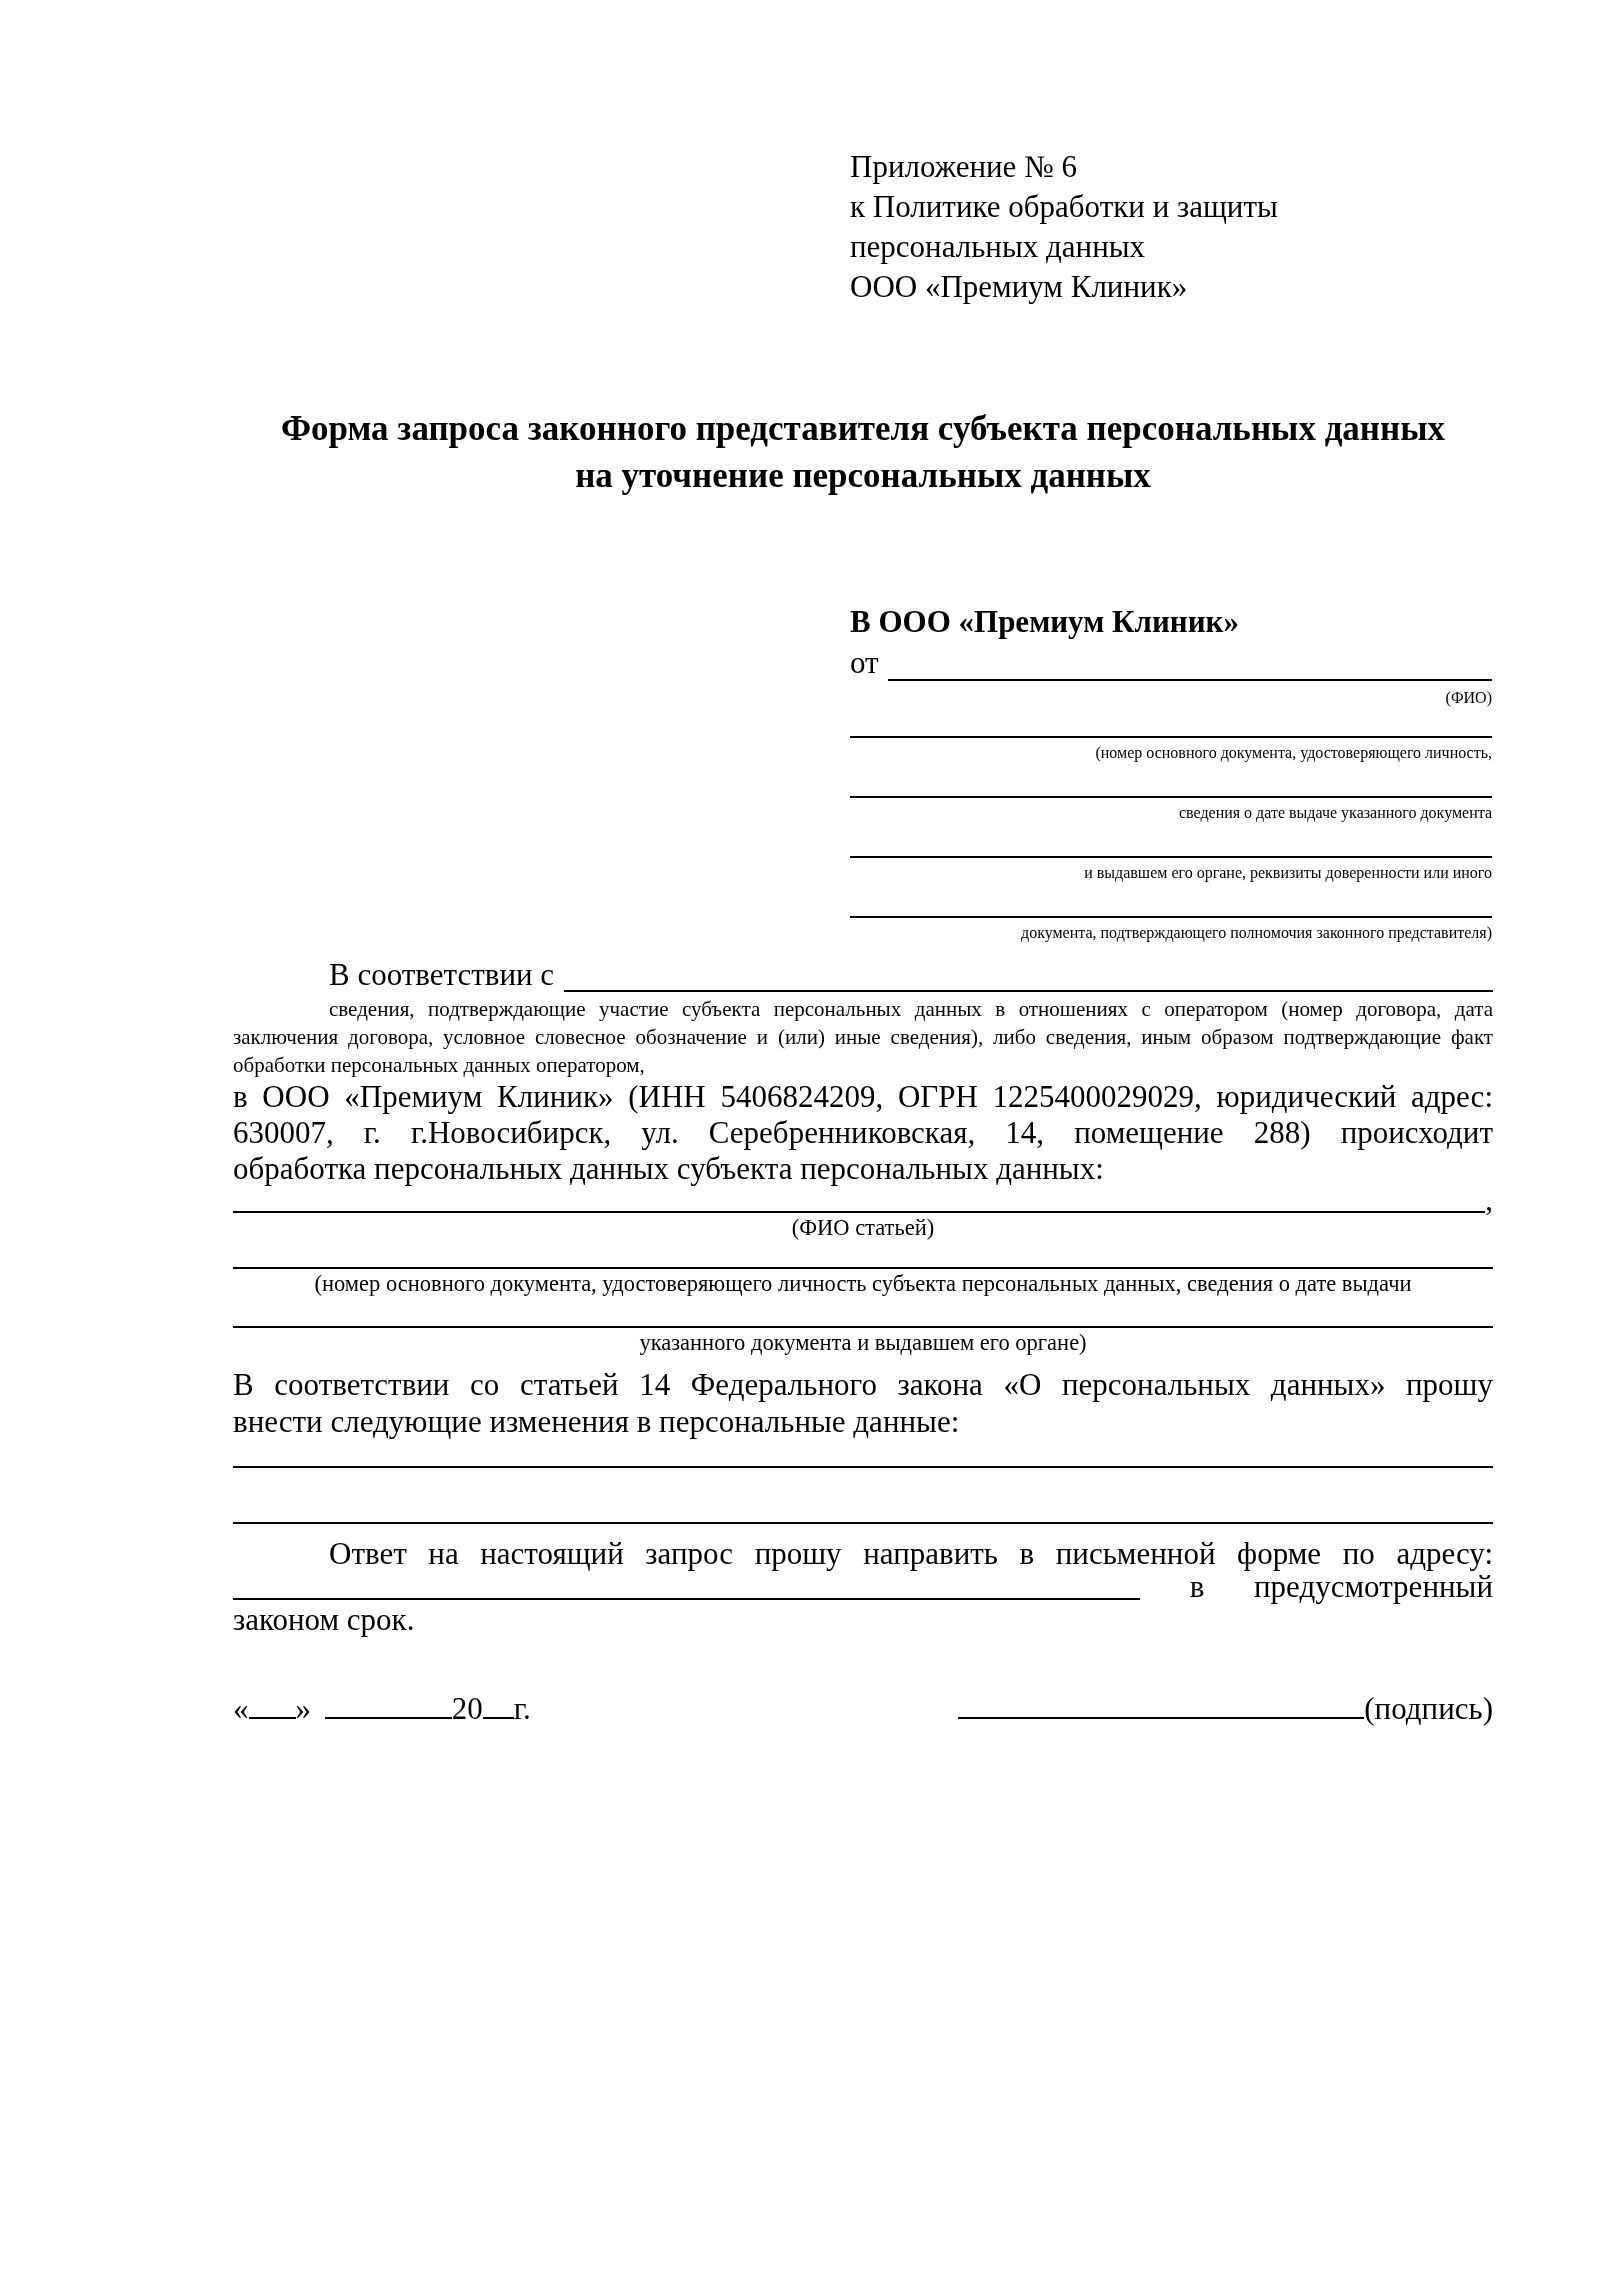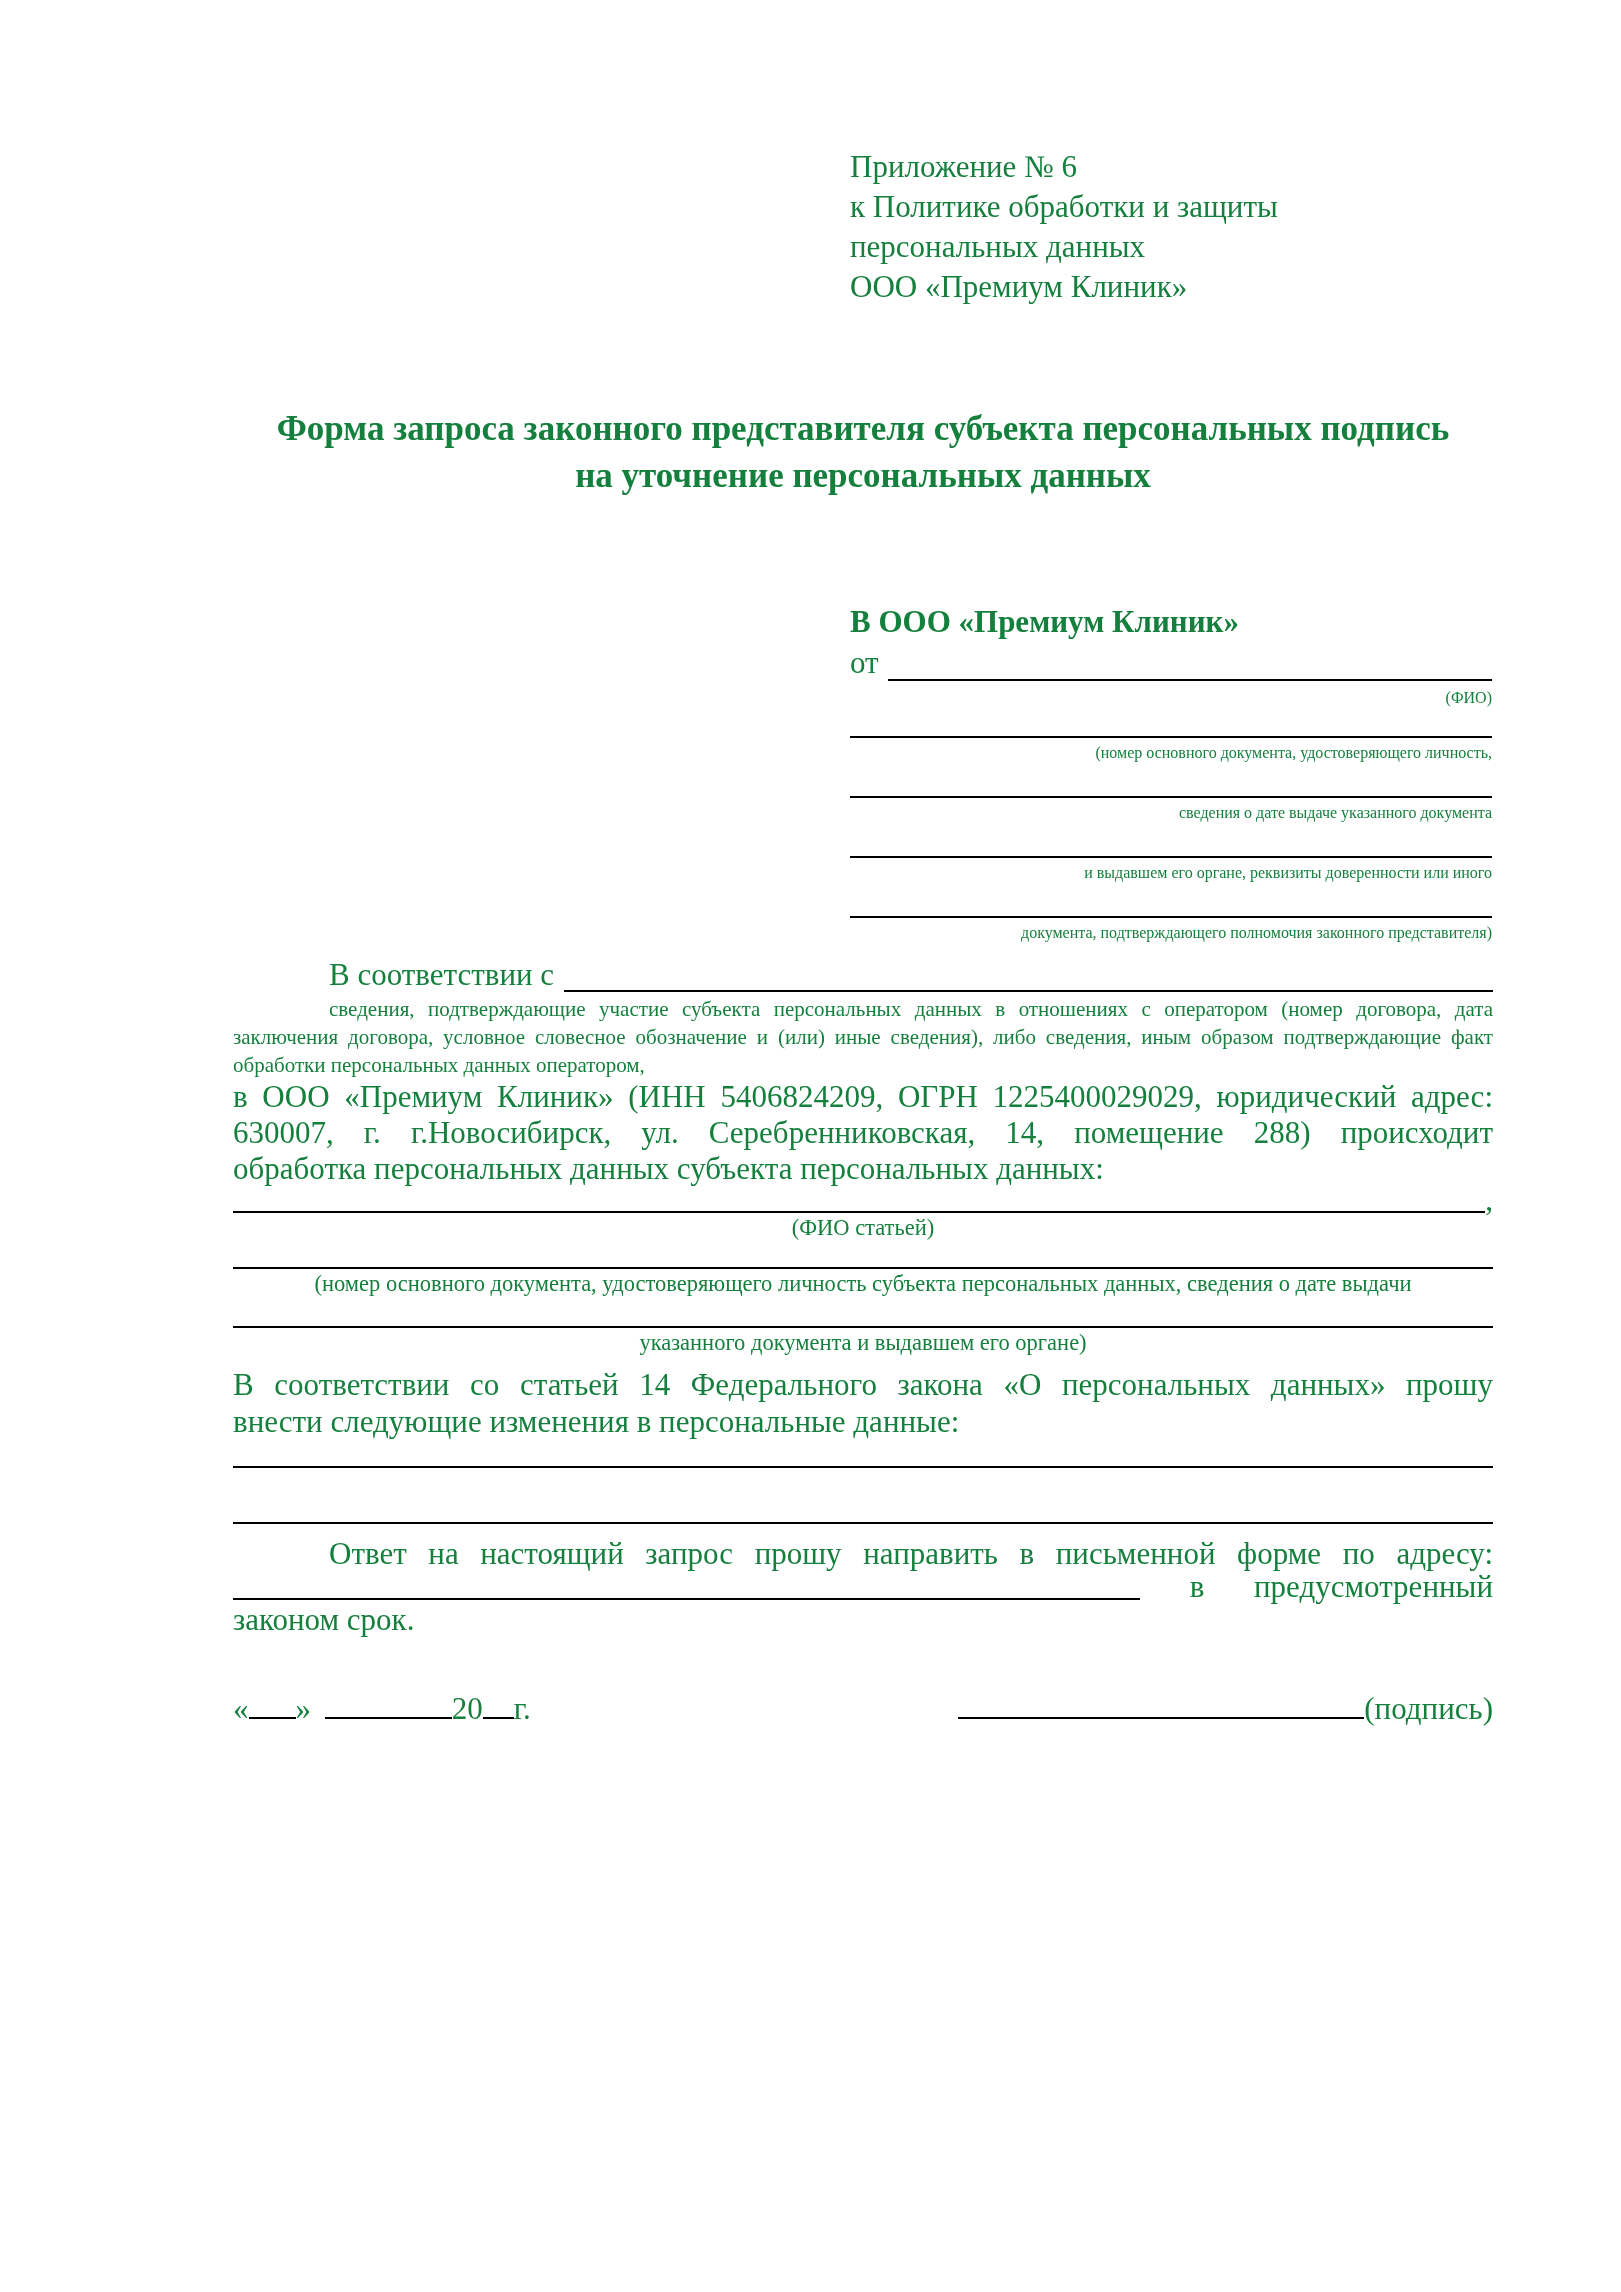--- a/index.html
+++ b/index.html
@@ -2,21 +2,21 @@
 <html><head>
 <meta charset="utf-8">
 <style>
   html, body { margin: 0; padding: 0; background: #ffffff; }
   .page {
     position: relative;
     width: 1621px; height: 2293px;
     box-sizing: border-box;
     padding: 147px 128px 52px 233px;
     background: #ffffff;
-    color: #15803d;
+    color: #000000;
     font-family: "Liberation Serif", "DejaVu Serif", serif;
     font-size: 31px;
     overflow: hidden;
   }
   
   .annex { margin-left: 617px; line-height: 40px; }
   
   .title { margin-top: 98px; text-align: center; font-weight: bold; font-size: 35px; line-height: 47px; }
   
   .addr { margin-top: 102px; margin-left: 617px; width: 642px; }
@@ -63,21 +63,21 @@
 <div class="page">
 
   <div class="annex">
     <div>Приложение № 6</div>
     <div>к Политике обработки и защиты</div>
     <div>персональных данных</div>
     <div>ООО «Премиум Клиник»</div>
   </div>
 
   <div class="title">
-    <div>Форма запроса законного представителя субъекта персональных подпись</div>
+    <div>Форма запроса законного представителя субъекта персональных данных</div>
     <div>на уточнение персональных данных</div>
   </div>
 
   <div class="addr">
     <div class="addr-to">В ООО «Премиум Клиник»</div>
     <div class="row from-row">
       <span class="from-label">от</span>
       <span class="fill"></span>
     </div>
     <div class="cap cap-fio">(ФИО)</div>

